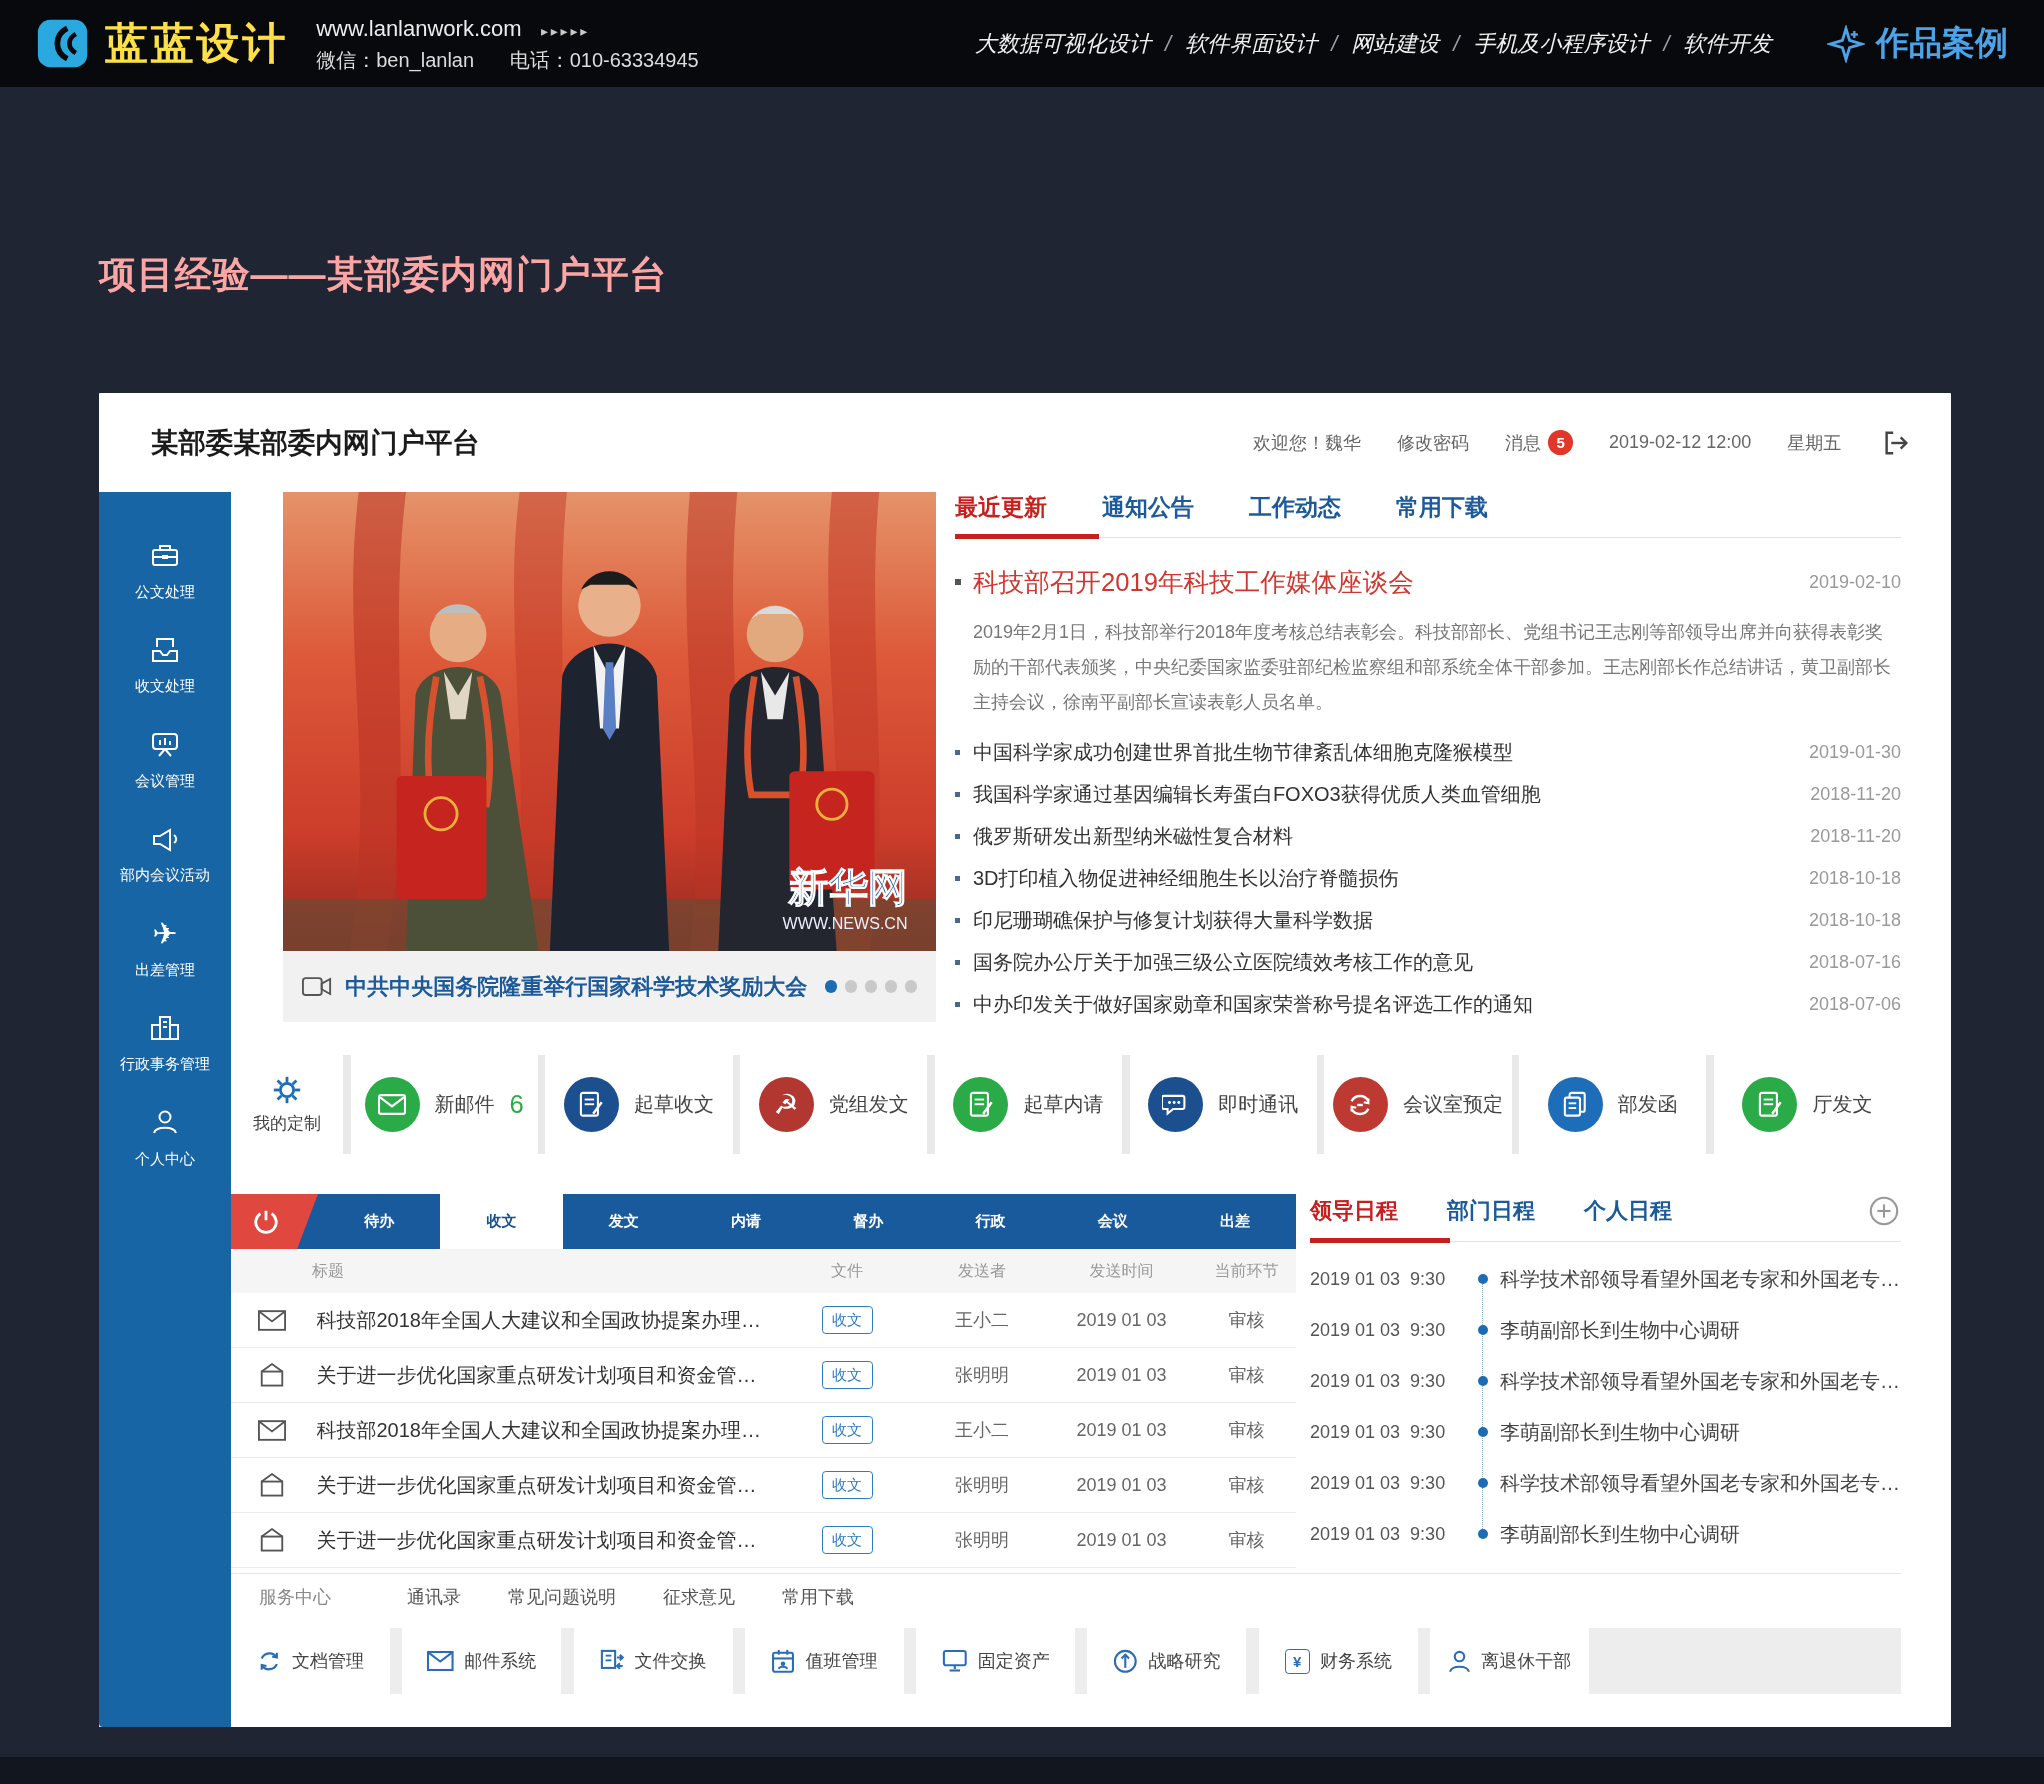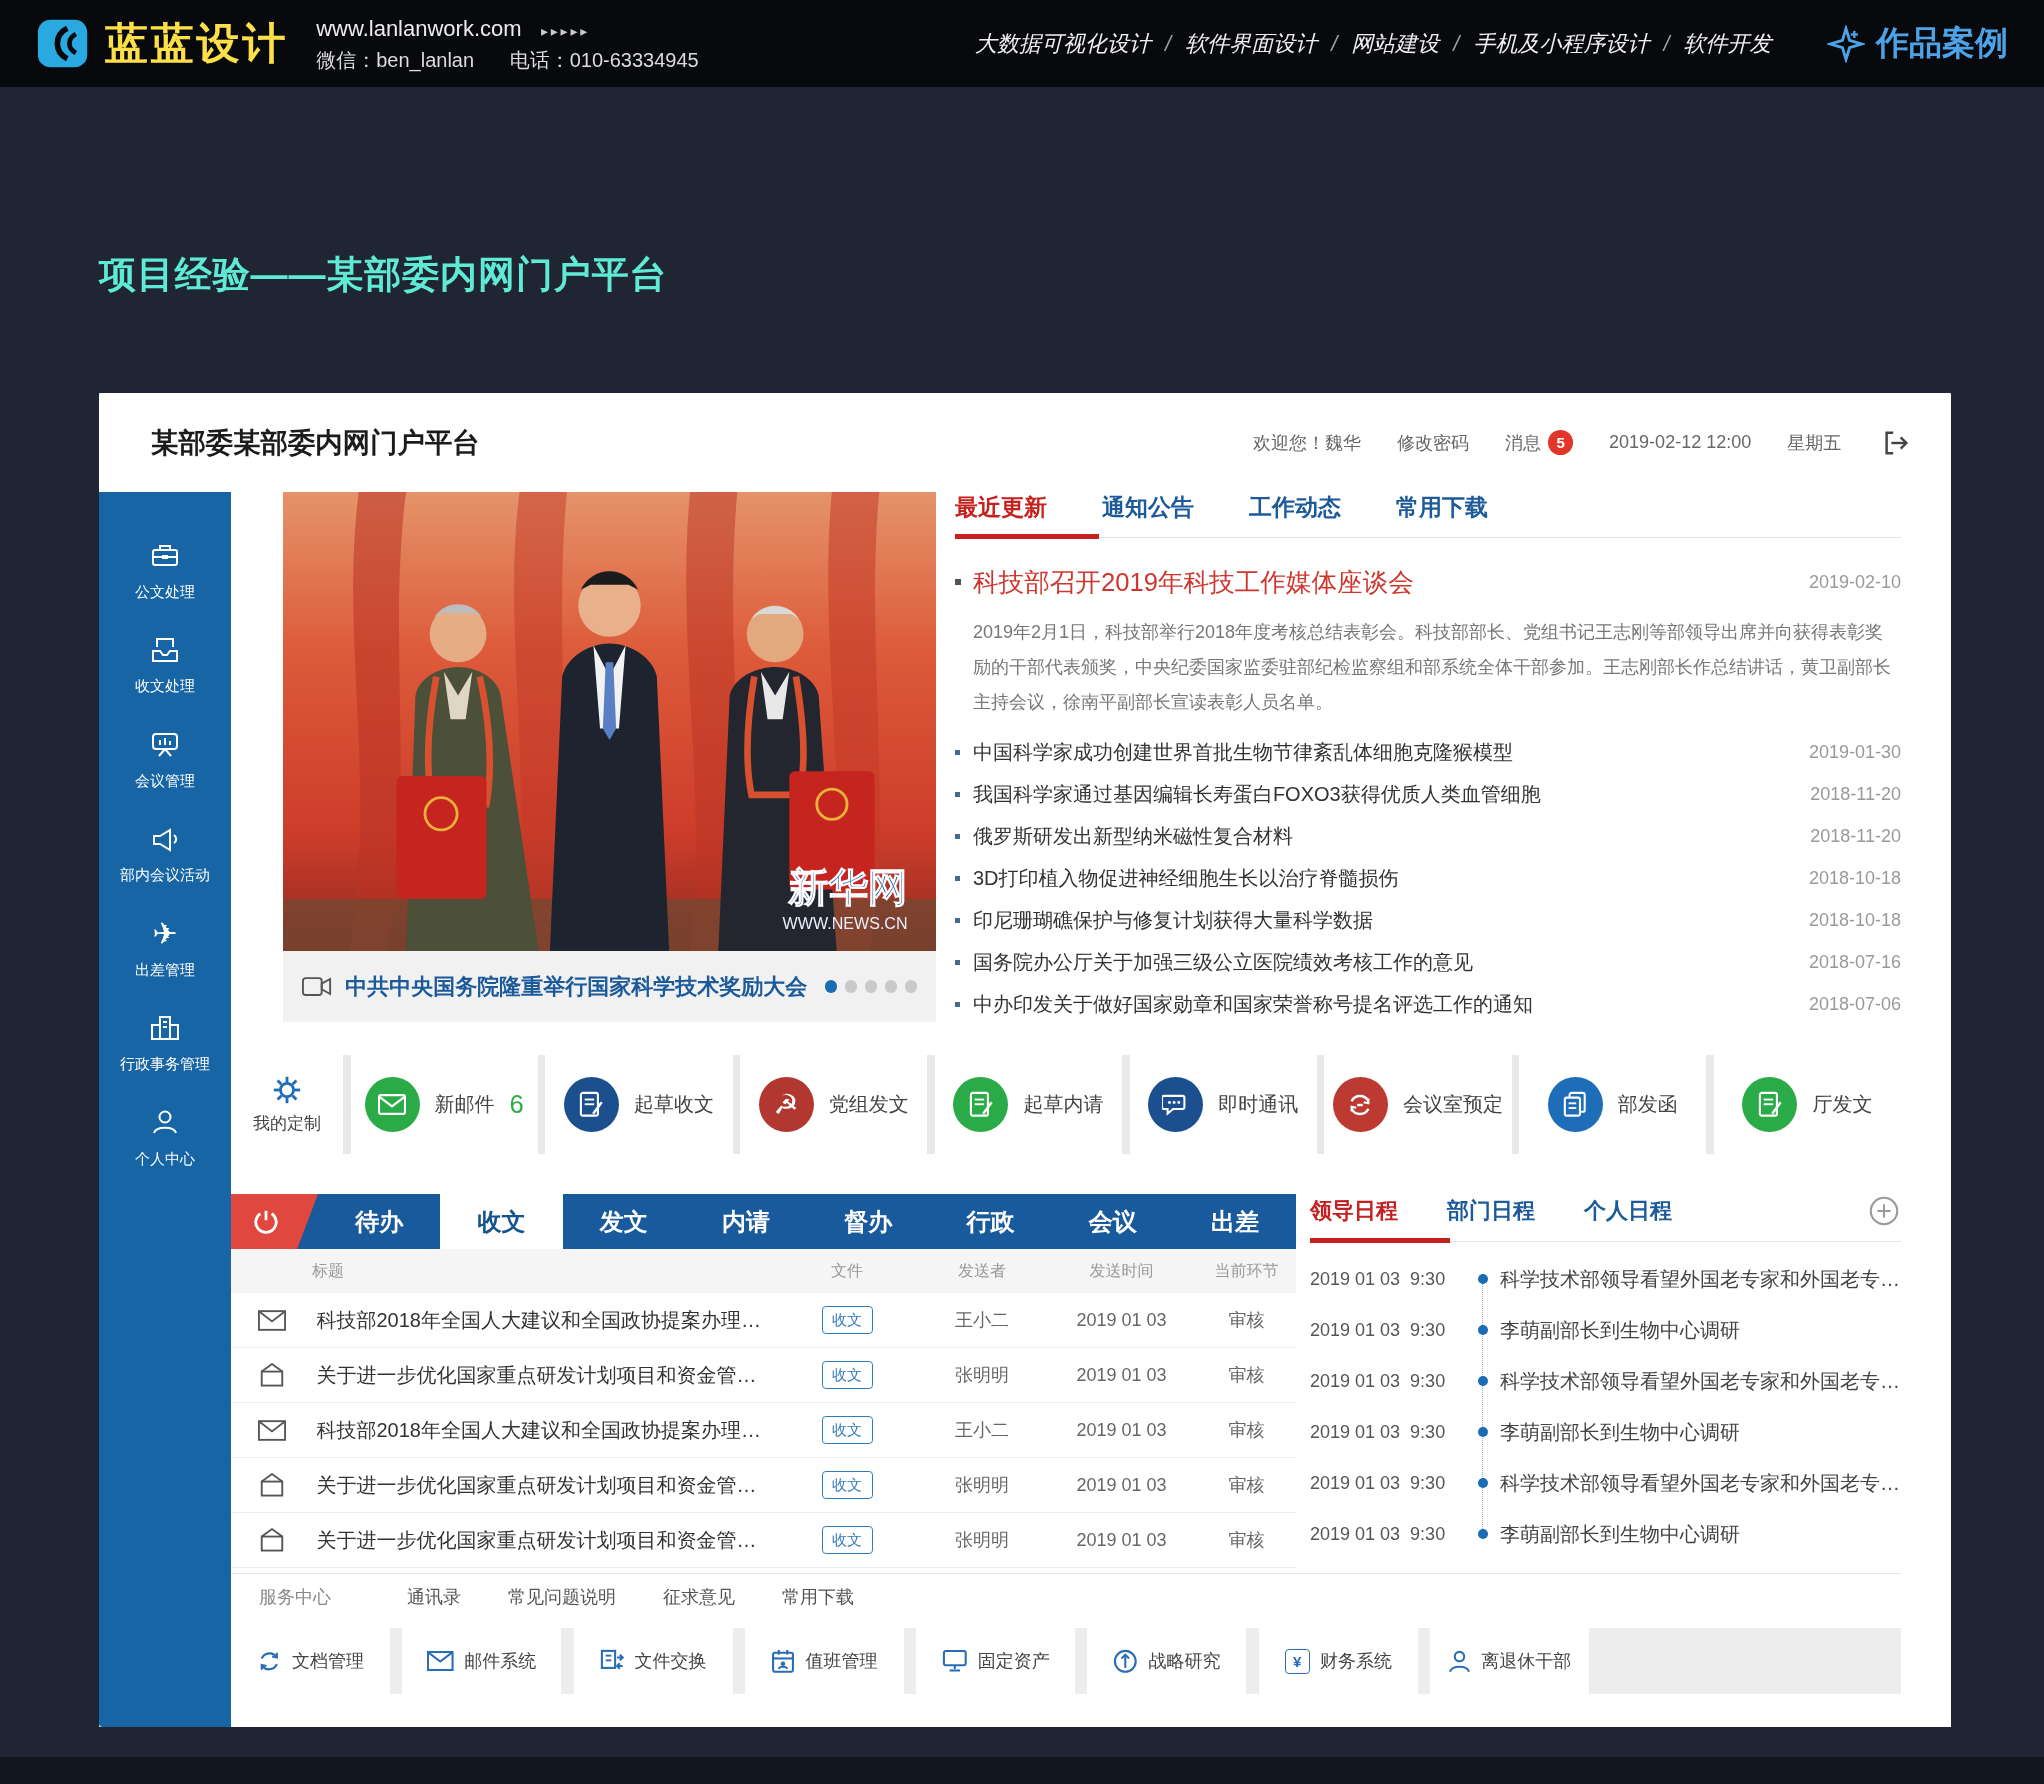--- a/index.html
+++ b/index.html
@@ -12,21 +12,21 @@
   .brand-contact{margin-left:28px;line-height:1.5;}
   .brand-contact .r1{color:#ececec;font-size:22px;}
   .brand-contact .r1 .arrows{color:#c9c9c9;font-size:14px;letter-spacing:2.8px;margin-left:13.2px;}
   .brand-contact .r2{color:#dcdcdc;font-size:20px;}
   .brand-contact .r2 .phone{margin-left:30px;}
   .topnav{margin-left:auto;display:flex;align-items:center;gap:14px;font-style:italic;color:#f0f0f0;font-size:22px;}
   .topnav .sep{color:#9aa0a8;}
   .portfolio{margin-left:55px;display:flex;align-items:center;gap:11.4px;color:#4da3e8;font-size:33px;font-weight:bold;}
 
   
-  .page-title{position:absolute;left:99px;top:225px;color:#5eead4;font-size:37px;font-weight:bold;letter-spacing:0.9px;}
+  .page-title{position:absolute;left:99px;top:225px;color:#fca5a5;font-size:37px;font-weight:bold;letter-spacing:0.9px;}
 
   
   .panel{position:absolute;left:99px;top:393px;width:1852px;height:1334px;background:#ffffff;border-radius:1px;}
   .panel-header{position:absolute;left:0;top:0;right:0;height:99px;display:flex;align-items:center;padding-left:52px;box-sizing:border-box;}
   .portal-title{font-size:27.4px;font-weight:bold;color:#1b1b1b;}
   .user-bar{margin-left:auto;margin-right:40px;display:flex;align-items:center;gap:36px;color:#666;font-size:18px;}
   .msg-wrap{display:flex;align-items:center;gap:7.6px;}
   .msg-badge{display:inline-flex;align-items:center;justify-content:center;width:24.6px;height:24.6px;border-radius:50%;background:#e2362b;color:#fff;font-size:15px;font-weight:bold;}
   .logout{margin-left:3.8px;display:flex;}
 
@@ -72,21 +72,21 @@
   .qa-label{color:#444;font-size:20px;white-space:nowrap;}
   .qa-card.first .qa-label{font-size:17px;}
   .circle{width:55px;height:55px;border-radius:50%;display:flex;align-items:center;justify-content:center;flex:none;color:#fff;font-size:28px;}
   .c-green{background:#2aab47;} .c-navy{background:#1c4f8e;} .c-red{background:#b23730;} .c-red2{background:#bd3a32;} .c-blue{background:#1e6db8;}
   .mail-count{color:#2aab47;font-size:25.6px;}
 
   
   .tasks{position:absolute;left:0;top:702px;width:1065px;}
   .task-tabs{height:55px;background:#195a9c;display:flex;align-items:stretch;}
   .red-flag{width:87px;background:#e0473f;clip-path:polygon(0 0,100% 0,76% 100%,0 100%);display:flex;align-items:center;justify-content:flex-start;padding-left:21px;box-sizing:border-box;}
-  .task-tab{flex:1;display:flex;align-items:center;justify-content:center;color:#fff;font-size:24px;font-weight:bold;cursor:pointer;}
+  .task-tab{flex:1;display:flex;align-items:center;justify-content:center;color:#fff;font-size:15px;font-weight:bold;cursor:pointer;}
   .task-tab.active{background:#fff;color:#15538e;}
   .task-grid{display:grid;grid-template-columns:1fr 142px 128px 151px 99px;align-items:center;}
   .task-head{height:44px;background:#f5f5f5;color:#999;font-size:16px;}
   .task-head .h1{padding-left:81px;}
   .task-head .hc{text-align:center;}
   .task-row{height:54px;border-bottom:0.9px solid #ececec;background:#fff;cursor:pointer;}
   .task-row .cell1{display:flex;align-items:center;gap:31px;padding-left:26.5px;overflow:hidden;}
   .task-row .ttl{color:#333;font-size:20px;white-space:nowrap;overflow:hidden;text-overflow:ellipsis;}
   .badge-doc{justify-self:center;border:1.9px solid #2f7bbf;color:#2f7bbf;font-size:15px;padding:3.8px 9.5px;border-radius:3.8px;}
   .tcell{text-align:center;color:#666;font-size:18px;}

